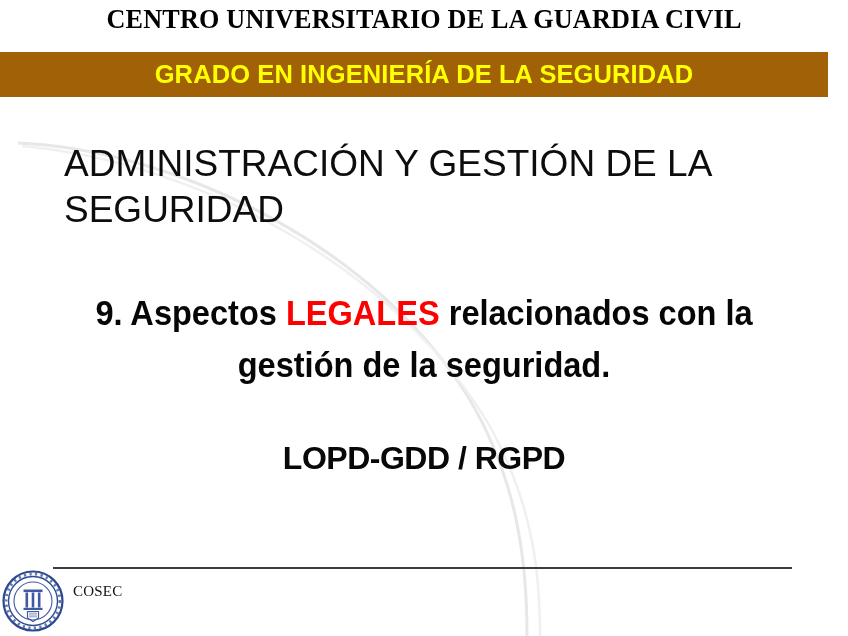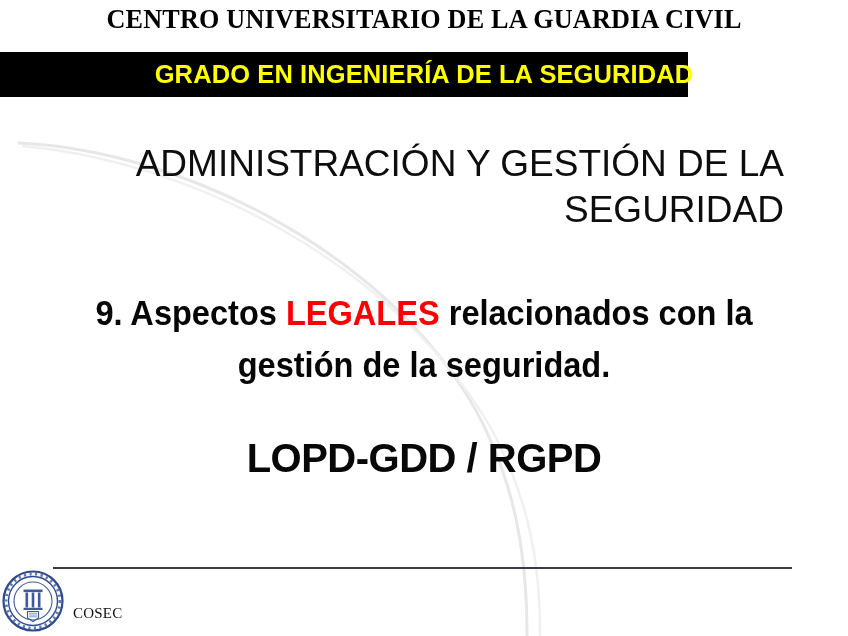--- a/index.html
+++ b/index.html
@@ -48,23 +48,23 @@
     transform: scaleX(0.97);
     transform-origin: center center;
     white-space: nowrap;
   }
 
   
   .banner {
     position: absolute;
     left: 0;
     top: 52px;
-    width: 688px;
+    width: 828px;
     height: 45px;
-    background: #000000;
+    background: #a16207;
     z-index: 2;
   }
   .banner-text {
     position: absolute;
     left: 0;
     top: 0;
     width: 848px;
     height: 45px;
     line-height: 45px;
     text-align: center;
@@ -86,21 +86,21 @@
     width: 848px;
     height: 460px;
     z-index: 3;
   }
 
   .course-title {
     position: absolute;
     left: 64px;
     top: 44px;
     width: 720px;
-    text-align: right;
+    text-align: left;
     font-family: "Liberation Sans", sans-serif;
     font-weight: normal;
     font-size: 37px;
     line-height: 46px;
     color: #0d0d0d;
   }
 
   .topic-title {
     position: absolute;
     left: 40px;
@@ -120,21 +120,21 @@
   }
 
   .regulation {
     position: absolute;
     left: 40px;
     top: 337px;
     width: 768px;
     text-align: center;
     font-family: "Liberation Sans", sans-serif;
     font-weight: bold;
-    font-size: 40px;
+    font-size: 32px;
     line-height: 48px;
     color: #080808;
     letter-spacing: -0.5px;
   }
 
   
   .footer-rule {
     position: absolute;
     left: 53px;
     top: 567px;
@@ -158,21 +158,20 @@
     left: 73px;
     top: 582px;
     font-family: "Liberation Serif", "DejaVu Serif", serif;
     color: #111111;
     z-index: 3;
   }
   .footer-line1 {
     font-size: 15px;
     line-height: 19px;
     letter-spacing: 0.2px;
-    margin-top: 22px;
   }
   .footer-line2 {
     font-size: 15px;
     line-height: 19px;
     letter-spacing: 0.1px;
   }
 </style>
 </head>
 <body>
 

